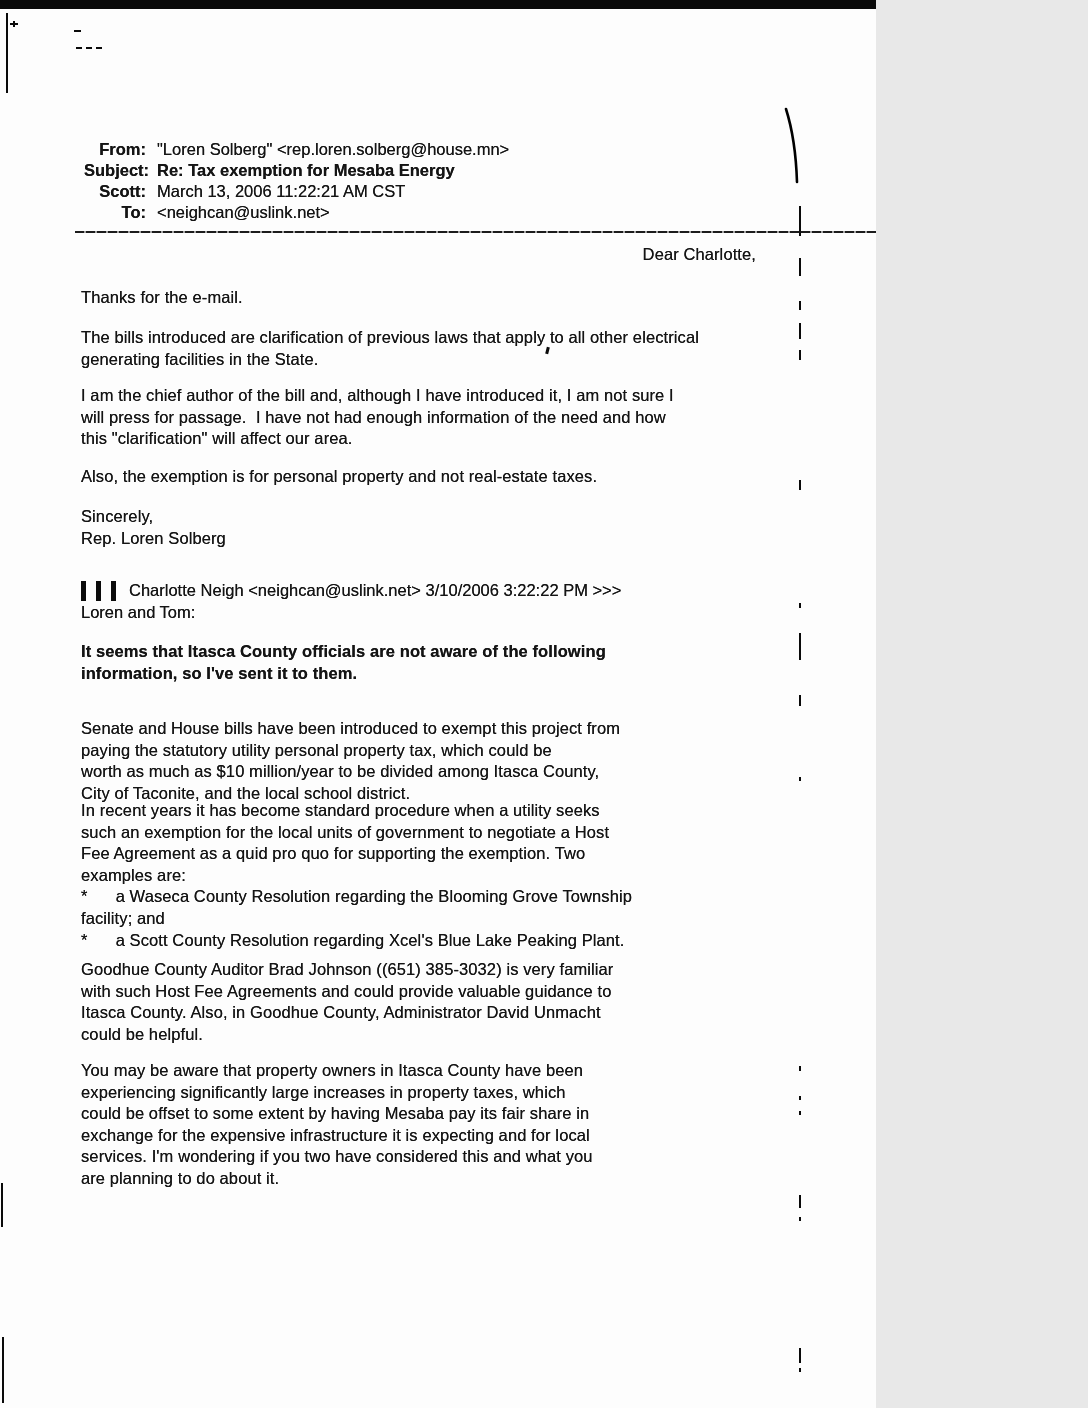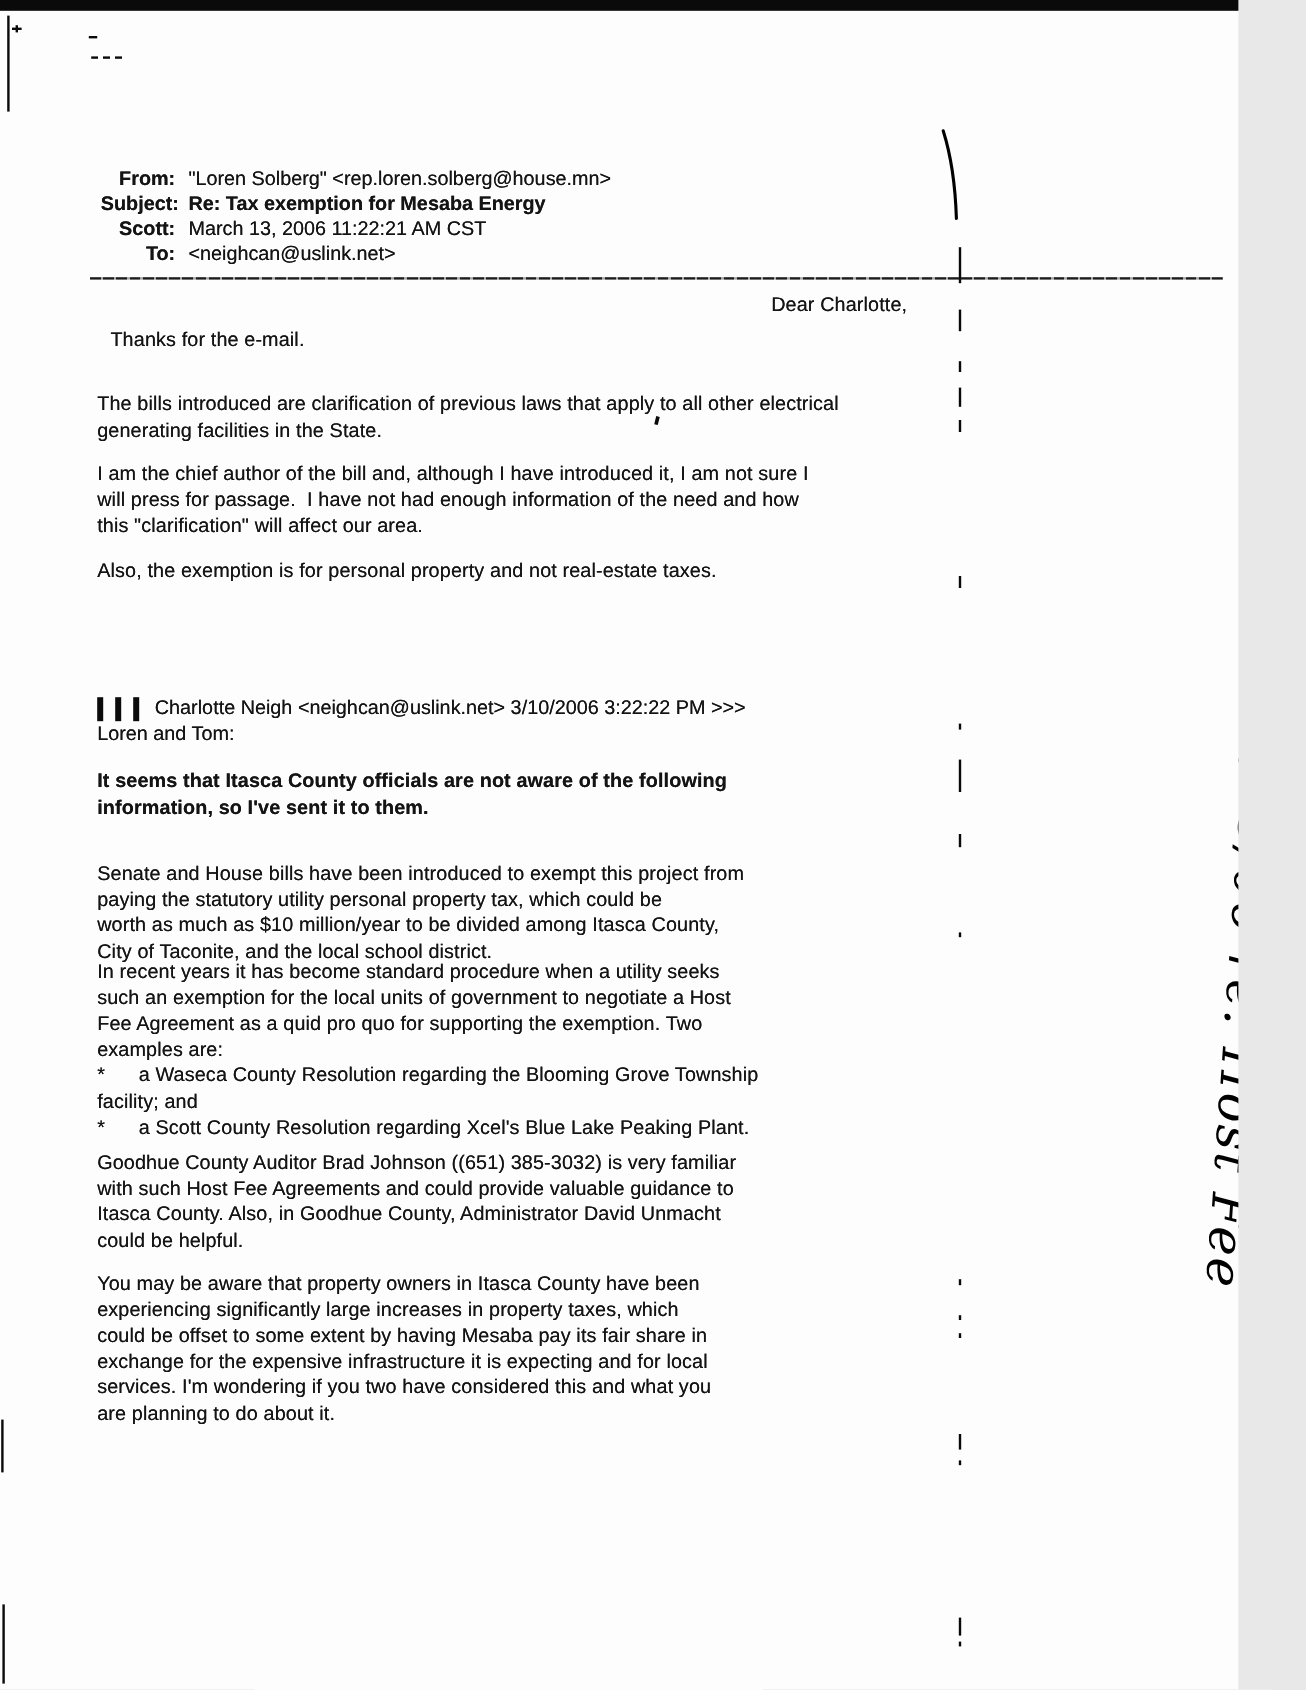--- a/index.html
+++ b/index.html
@@ -1,18 +1,18 @@
 <!DOCTYPE html>
 <html><head>
 <meta charset="utf-8">
 <style>
   html,body{margin:0;padding:0;background:#e8e8e8;}
   .page{
     position:relative;
-    width:1032px;height:1408px;
+    width:876px;height:1408px;
     background:#fdfdfd;
     overflow:hidden;
     font-family:"Liberation Sans", sans-serif;
     color:#141414;
   }
   
   .header{
     position:absolute;top:139px;left:84px;
     display:grid;grid-template-columns:62px auto;column-gap:11px;
     font-size:16.5px;line-height:21px;
@@ -121,27 +121,29 @@
     </div>
     <div class="hrow">
       <span class="hlabel">To:</span>
       <span class="hval">&lt;neighcan@uslink.net&gt;</span>
     </div>
   </div>
 
   <div class="divider"></div>
 
   <div class="para" style="top:244px;text-align:right;">Dear Charlotte,</div>
-  <div class="para" style="top:273px;margin-left:11px;">Thanks for the e-mail.</div>
+  <div class="para" style="top:287px;">Thanks for the e-mail.</div>
   <div class="para" style="top:327px;">The bills introduced are clarification of previous laws that apply to all other electrical
 generating facilities in the State.</div>
   <div class="para" style="top:385px;">I am the chief author of the bill and, although I have introduced it, I am not sure I
 will press for passage.  I have not had enough information of the need and how
 this "clarification" will affect our area.</div>
   <div class="para" style="top:466px;">Also, the exemption is for personal property and not real-estate taxes.</div>
+  <div class="para" style="top:506px;">Sincerely,
+Rep. Loren Solberg</div>
 
   <div class="quote-head">
     <div class="attr-row">
       <span class="qbars">
           <i></i>
           <i></i>
           <i></i>
         </span>
       <span>Charlotte Neigh &lt;neighcan@uslink.net&gt; 3/10/2006 3:22:22 PM &gt;&gt;&gt;</span>
     </div>

